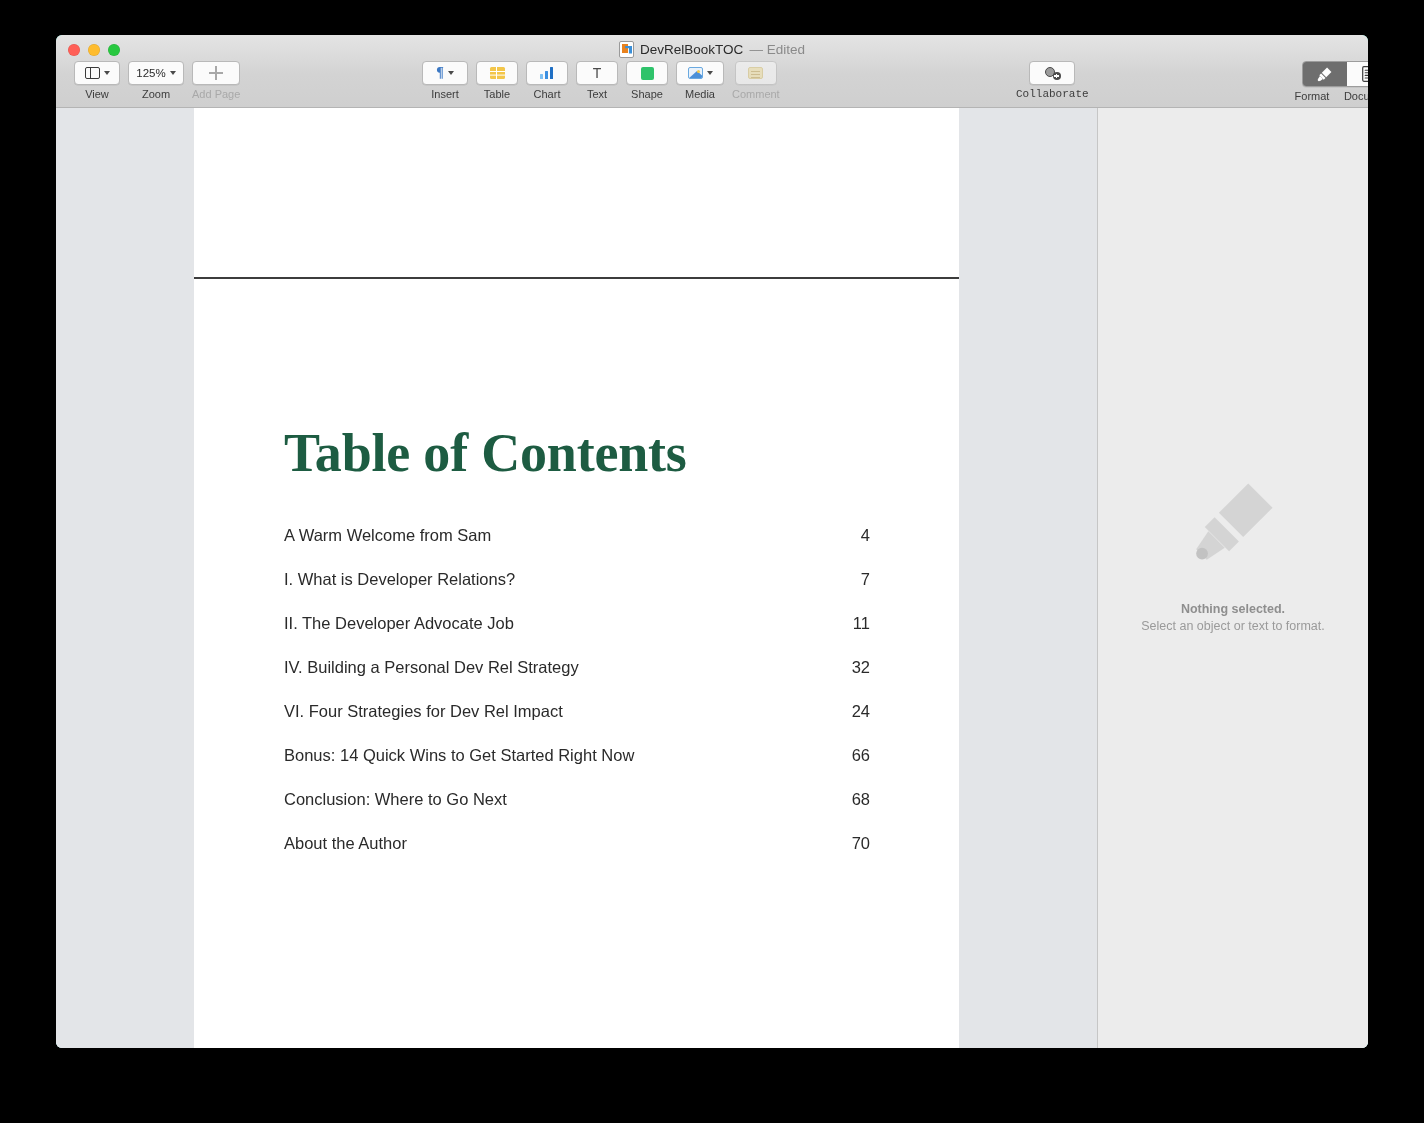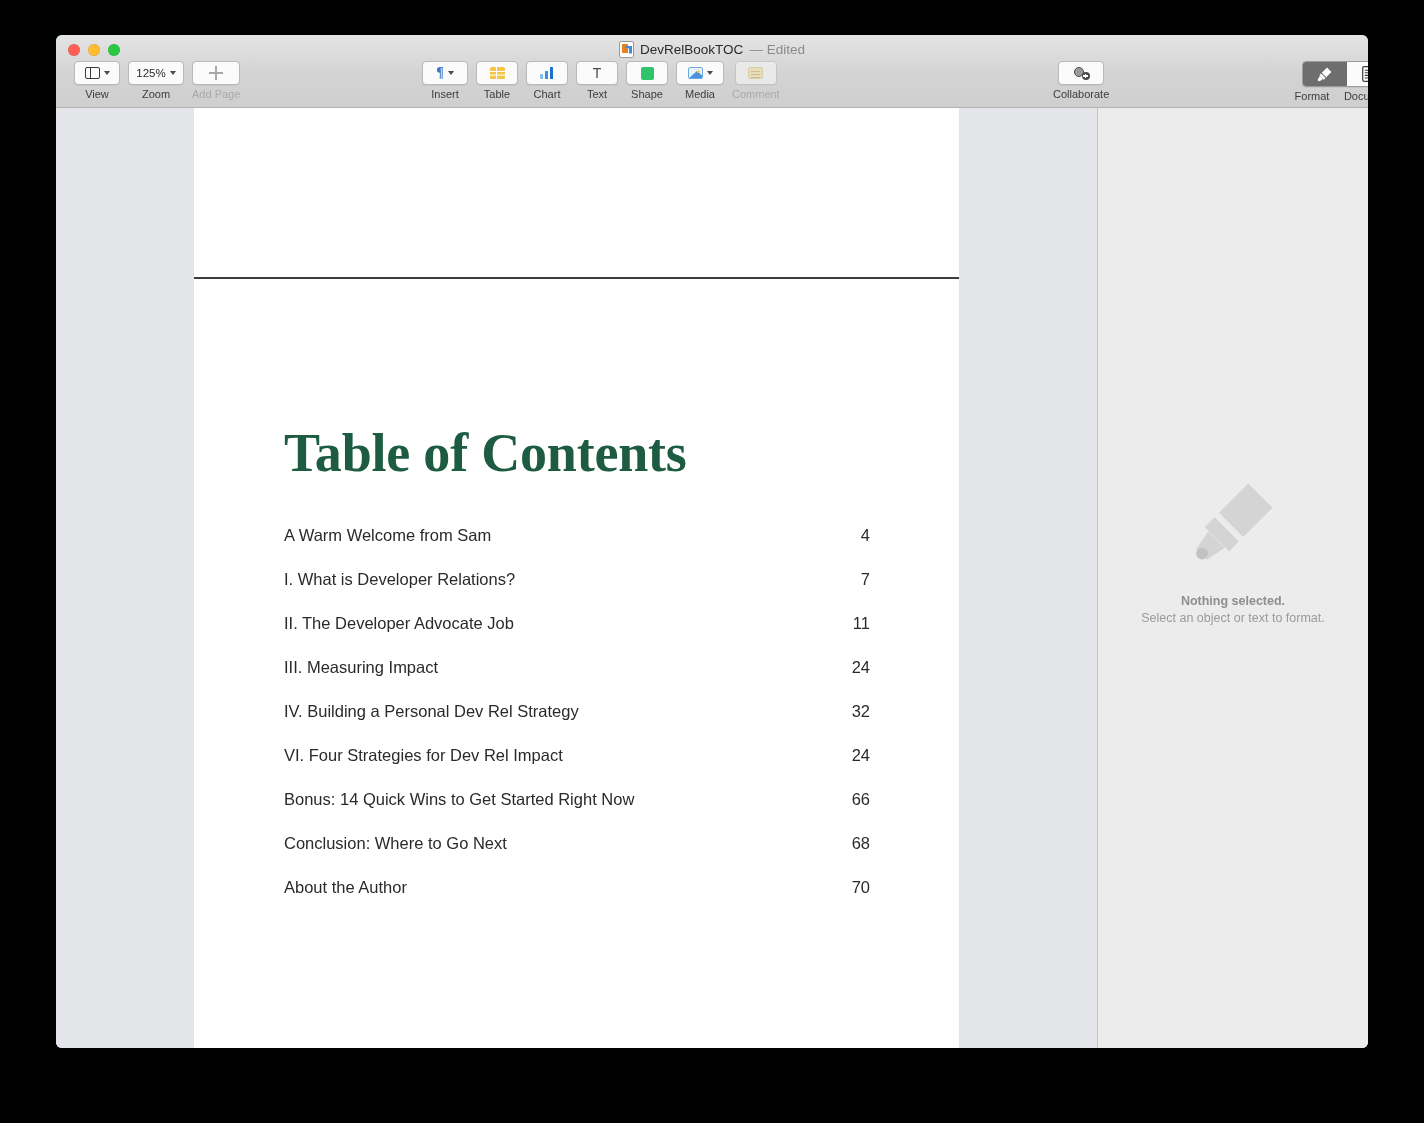--- a/index.html
+++ b/index.html
@@ -421,21 +421,21 @@
     left: 0; right: 0;
     top: 368px;
     display: flex;
     flex-direction: column;
     align-items: center;
   }
   .empty-title {
     font-size: 12.5px;
     font-weight: 700;
     color: #8e8e8e;
-    margin-top: 24px;
+    margin-top: 32px;
   }
   .empty-sub {
     font-size: 12.5px;
     color: #9a9a9a;
     margin-top: 3px;
   }
 </style>
 </head>
 <body>
 
@@ -536,21 +536,21 @@
 
         <div class="tb-item">
           <div class="tb-btn" style="width:42px; opacity:0.55;">
             <span class="ic-comment"></span>
           </div>
           <span class="tb-label dim">Comment</span>
         </div>
 
       </div>
 
-      <div class="tb-group" style="left:997px;">
+      <div class="tb-group" style="left:960px;font-family:Liberation Mono, monospace;">
         <div class="tb-item">
           <div class="tb-btn" style="width:46px;">
             <span class="ic-collab">
               <span class="head"></span>
                 <span class="badge"></span>
             </span>
           </div>
           <span class="tb-label">Collaborate</span>
         </div>
       </div>
@@ -609,24 +609,20 @@
               </div>
               <div class="toc-row">
                 <span class="toc-entry-title">I. What is Developer Relations?</span>
                 <span class="toc-entry-page">7</span>
               </div>
               <div class="toc-row">
                 <span class="toc-entry-title">II. The Developer Advocate Job</span>
                 <span class="toc-entry-page">11</span>
               </div>
               <div class="toc-row">
-                <span class="toc-entry-title">III. Measuring Impact</span>
-                <span class="toc-entry-page">24</span>
-              </div>
-              <div class="toc-row">
                 <span class="toc-entry-title">IV. Building a Personal Dev Rel Strategy</span>
                 <span class="toc-entry-page">32</span>
               </div>
               <div class="toc-row">
                 <span class="toc-entry-title">VI. Four Strategies for Dev Rel Impact</span>
                 <span class="toc-entry-page">24</span>
               </div>
               <div class="toc-row">
                 <span class="toc-entry-title">Bonus: 14 Quick Wins to Get Started Right Now</span>
                 <span class="toc-entry-page">66</span>

